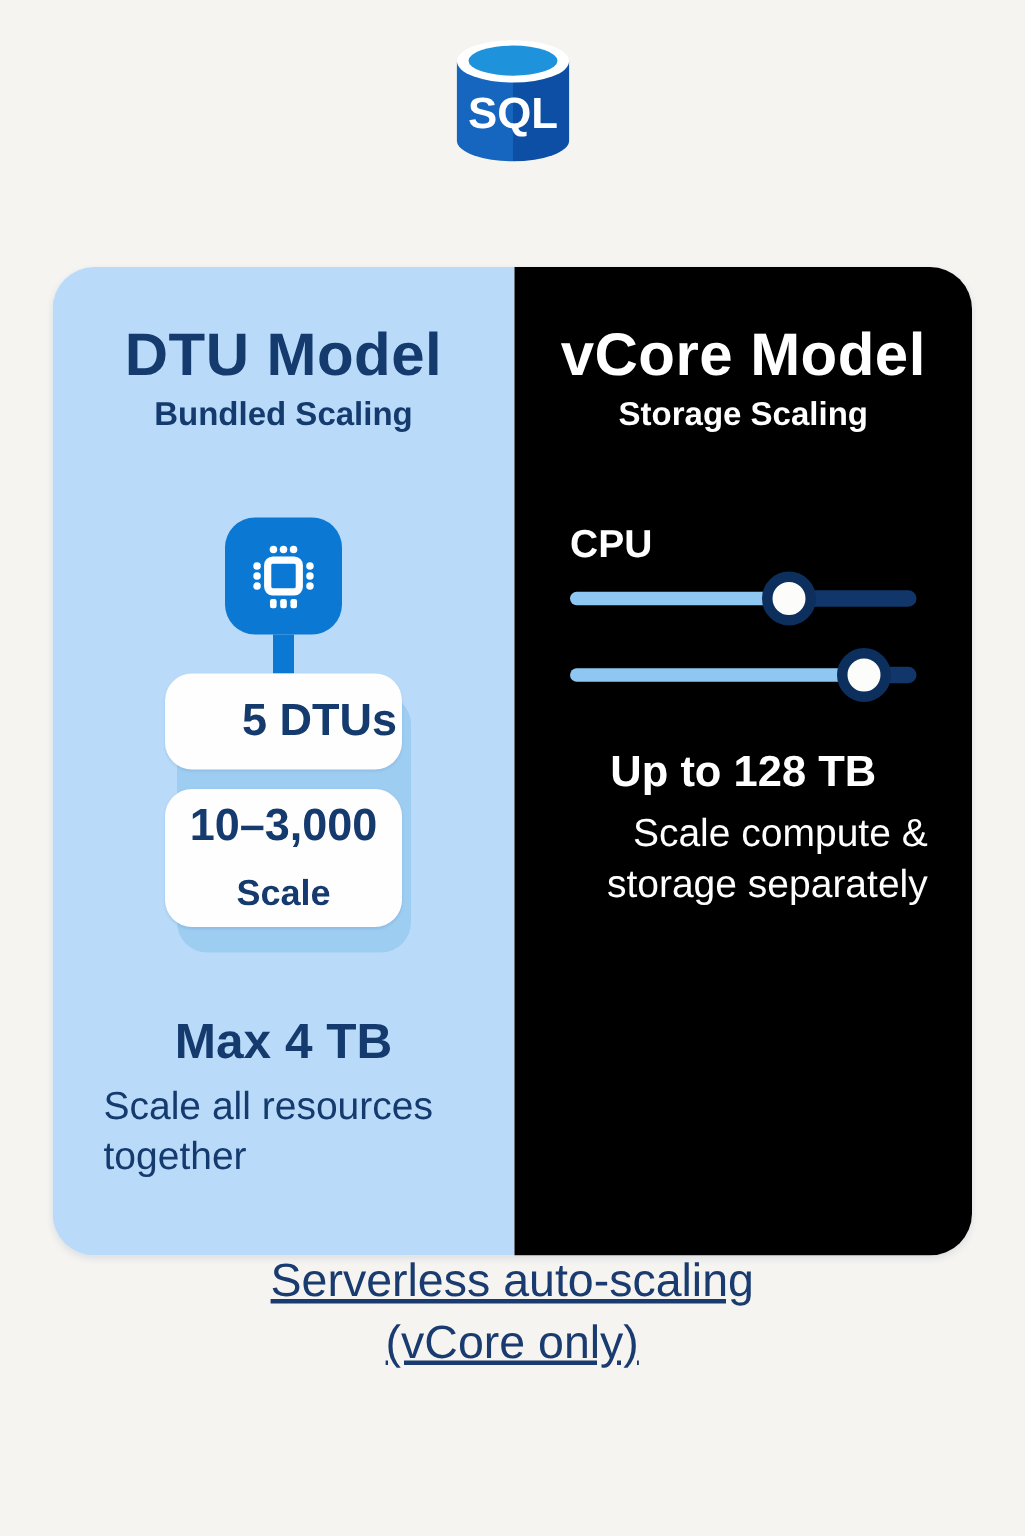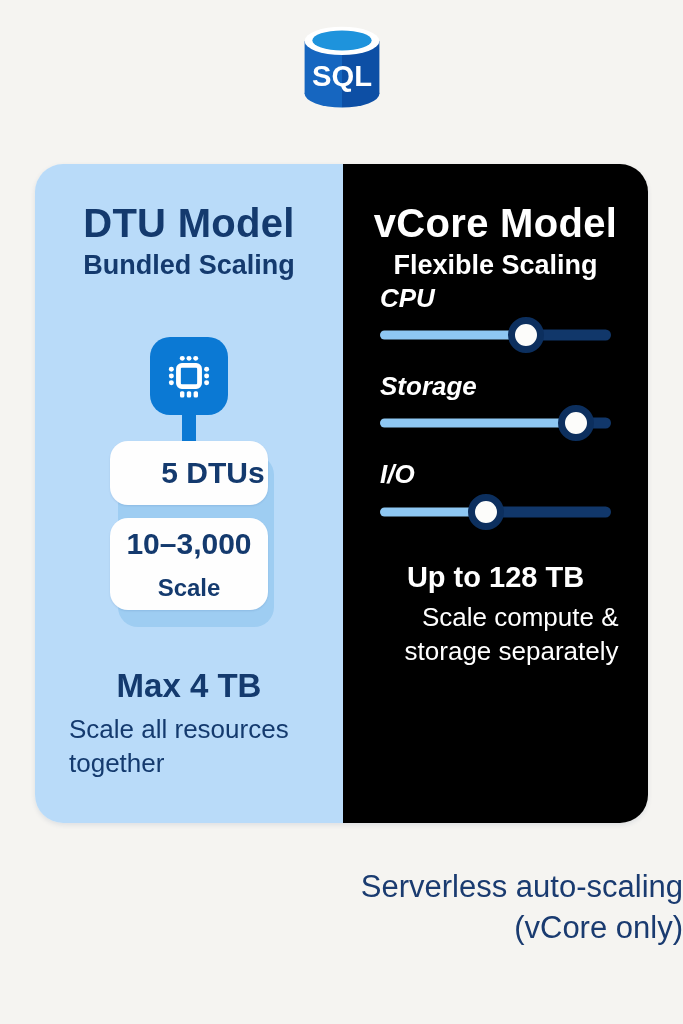--- a/index.html
+++ b/index.html
@@ -16,40 +16,40 @@
   }
 
   
   .sql-logo {
     position:absolute; top:19px; left:50%; transform:translateX(-50%);
     width:92px; height:104px;
   }
 
   
   .card {
-    position:absolute; top:164px; left:35px;
+    position:absolute; top:178px; left:35px;
     width:613px; height:659px;
     display:flex;
     border-radius:28px;
     overflow:hidden;
     box-shadow:0 2px 5px rgba(20,50,100,0.10);
   }
   .panel {
     display:flex; flex-direction:column; align-items:center;
     box-sizing:border-box;
     padding-top:36px;
   }
   .panel-left  { width:308px; background:#b9dbf9; }
   .panel-right { flex:1; background:#000000; }
 
   .panel-title {
     font-size:40px; font-weight:bold; line-height:1.15; letter-spacing:0.3px;
   }
   .panel-subtitle {
-    font-size:27px; font-weight:bold; line-height:1.3; margin-top:2px;
+    font-size:22px; font-weight:bold; line-height:1.3; margin-top:2px;
   }
   .navy  { color:#143a6e; }
   .white { color:#ffffff; }
 
   
   .chip-assembly {
     margin-top:54px;
     display:flex; flex-direction:column; align-items:center;
   }
   .chip-icon {
@@ -81,22 +81,22 @@
     margin-top:57px;
     font-size:33px; font-weight:bold; color:#143a6e;
   }
   .desc-left {
     margin-top:8px; width:240px;
     font-size:26px; line-height:1.3; text-align:left; color:#143a6e;
   }
 
   
   .sliders {
-    width:100%;
-    padding:0 37px; box-sizing:border-box;font-style:italic;
+    margin-top:56px; width:100%;
+    padding:0 37px; box-sizing:border-box;
   }
   .slider-group + .slider-group { margin-top:21px; }
   .slider-label {
     color:#ffffff; font-size:26px; font-weight:bold; line-height:1.2;
     margin-bottom:6px;
   }
   .slider { position:relative; height:30px; }
   .slider .track-light {
     position:absolute; left:0; top:50%; transform:translateY(-50%);
     width:var(--pct,50%); height:9px; border-radius:5px;
@@ -119,23 +119,23 @@
     margin-top:34px;
     font-size:29px; font-weight:bold; color:#ffffff;text-align:right;
   }
   .desc-right {
     margin-top:6px; width:246px;
     font-size:26px; line-height:1.32; text-align:right; color:#ffffff;
   }
 
   
   .footer {
-    position:absolute; top:866px; left:0; width:100%;
-    text-align:right;
-    font-size:31px; line-height:1.33; color:#1a3b70;
+    position:absolute; top:833px; left:0; width:100%;
+    text-align:center;
+    font-size:31px; line-height:1.33; color:#1a3b70;text-decoration:underline;
   }
 </style>
 </head>
 <body>
 
 <div class="canvas">
 
   <div class="sql-logo">
     <svg width="92" height="104" viewBox="0 0 100 114">
       <defs>
@@ -190,50 +190,41 @@
           <div class="line2">Scale</div>
         </div>
       </div>
 
       <div class="max-label-left">Max 4 TB</div>
       <div class="desc-left">Scale all resources together</div>
     </div>
 
     <div class="panel panel-right">
       <div class="panel-title white">vCore Model</div>
-      <div class="panel-subtitle white">Flexible Scaling</div>
+      <div class="panel-subtitle white">Storage Scaling</div>
 
       <div class="sliders">
 
         <div class="slider-group">
           <div class="slider-label">CPU</div>
           <div class="slider" style="--pct: 63%;">
             <div class="track-light"></div>
             <div class="track-dark"></div>
             <div class="knob"></div>
           </div>
         </div>
 
         <div class="slider-group">
-          <div class="slider-label">Storage</div>
           <div class="slider" style="--pct: 85%;">
             <div class="track-light"></div>
             <div class="track-dark"></div>
             <div class="knob"></div>
           </div>
         </div>
 
-        <div class="slider-group">
-          <div class="slider-label">I/O</div>
-          <div class="slider" style="--pct: 46%;">
-            <div class="track-light"></div>
-            <div class="track-dark"></div>
-            <div class="knob"></div>
-          </div>
-        </div>
 
       </div>
 
       <div class="max-label-right">Up to 128 TB</div>
       <div class="desc-right">Scale compute &amp; storage separately</div>
     </div>
 
   </div>
 
   <div class="footer">

